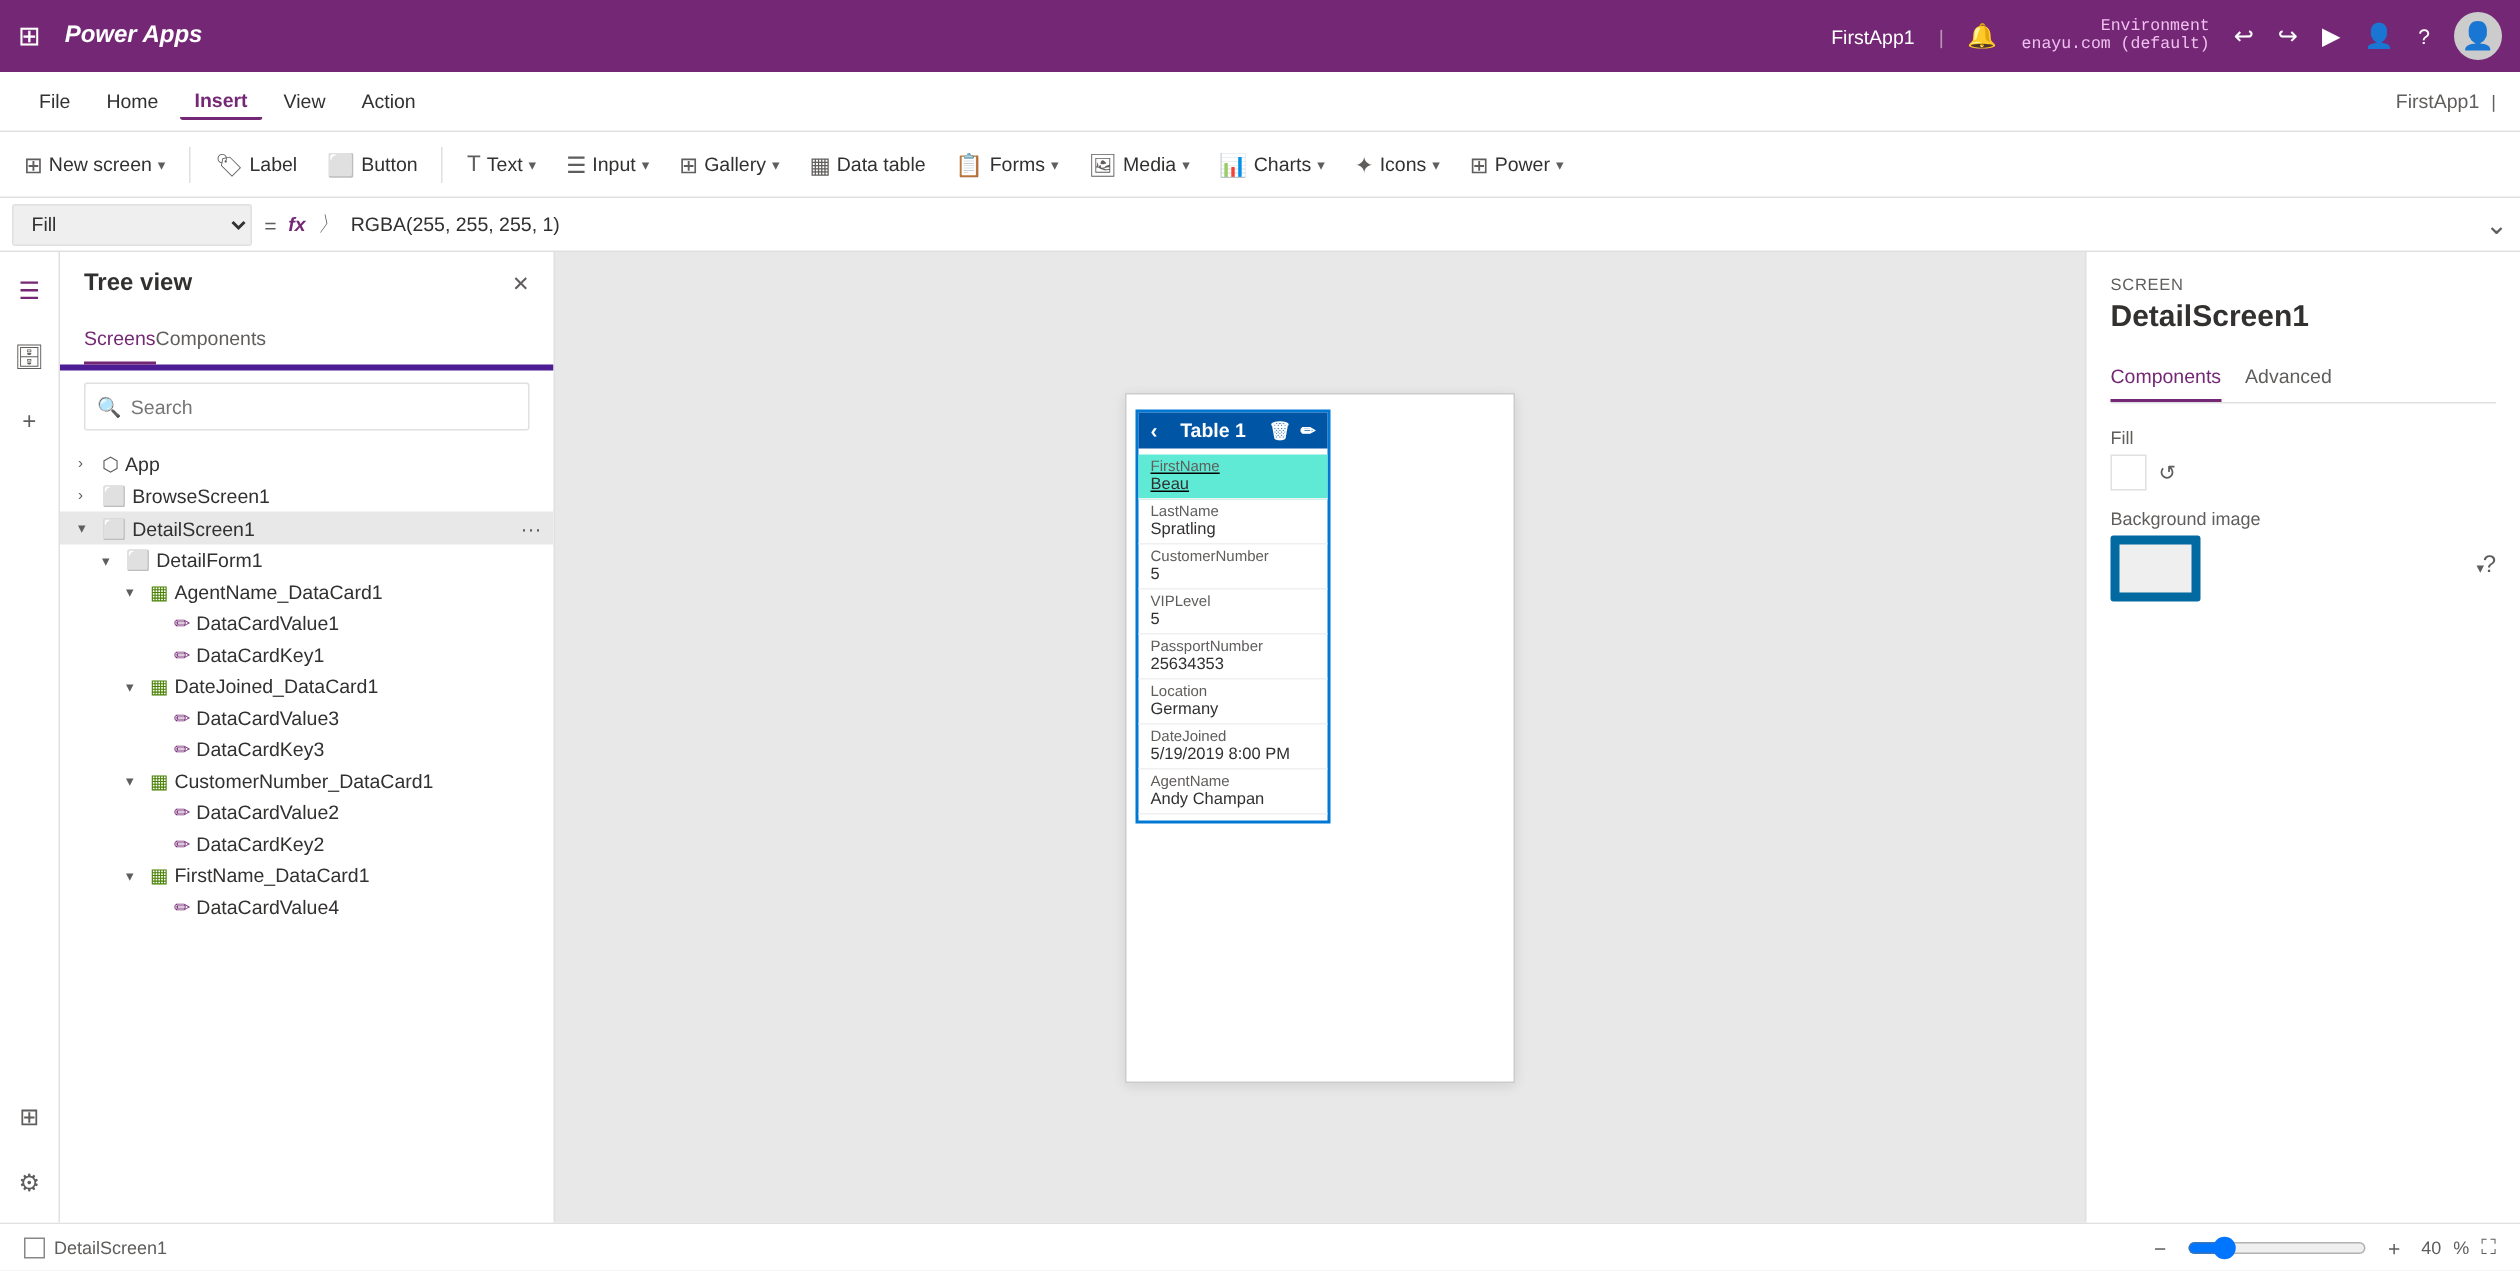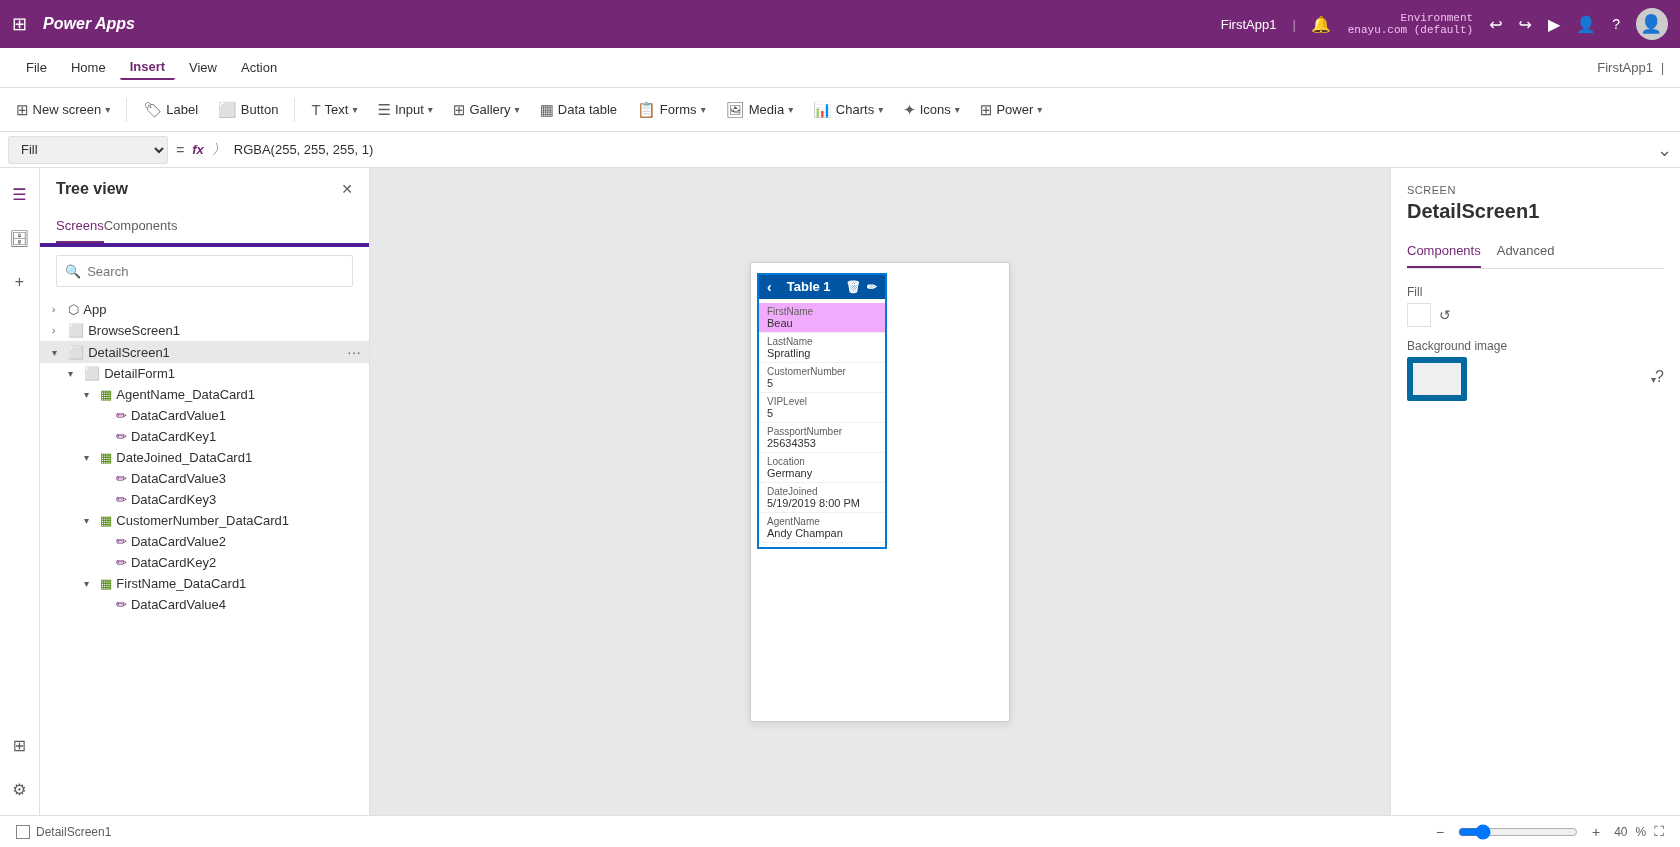--- a/index.html
+++ b/index.html
@@ -304,21 +304,21 @@
     .table-header-icon { font-size: 12px; color: white; cursor: pointer; }
     .table-back { font-size: 14px; color: white; cursor: pointer; }
     .table-body { padding: 4px 0; }
     .table-field {
       padding: 3px 8px;
       font-size: 11px;
       border-bottom: 1px solid #f0f0f0;
     }
     .table-field-label { color: #605e5c; font-size: 10px; }
     .table-field-value { color: #323130; font-size: 11px; }
-    .table-field.highlighted { background: #f0abfc; }
+    .table-field.highlighted { background: #5eead4; text-decoration: underline; }
 
     
     .right-panel {
       width: 290px;
       background: white;
       border-left: 1px solid #e0e0e0;
       padding: 16px;
       overflow-y: auto;
     }
     .right-panel-section-label {

